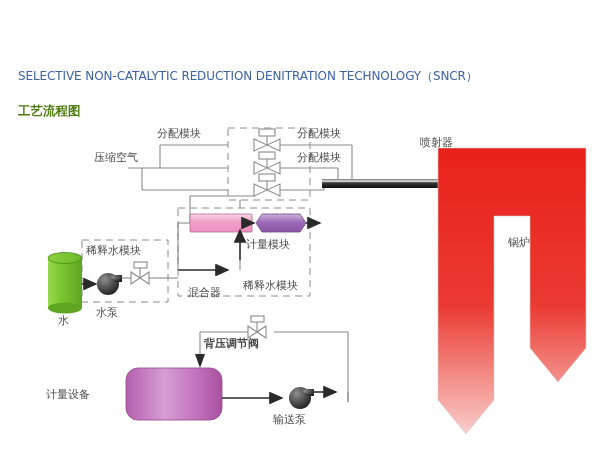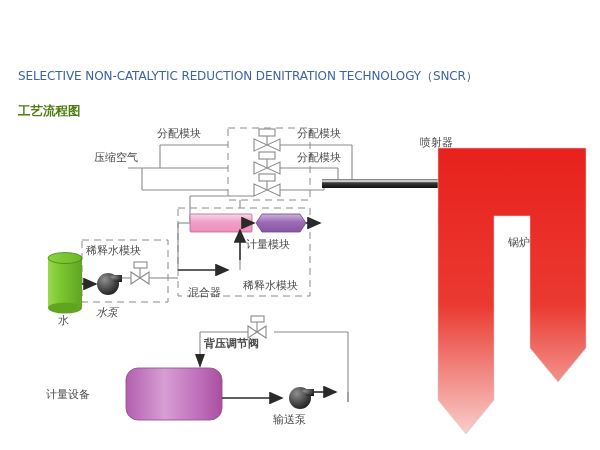--- a/index.html
+++ b/index.html
@@ -254,19 +254,19 @@
     <div class="lbl" style="left:94px;  top:40px;">压缩空气</div>
     <div class="lbl" style="left:297px; top:16px;">分配模块</div>
     <div class="lbl" style="left:297px; top:40px;">分配模块</div>
     <div class="lbl" style="left:420px; top:25px;">喷射器</div>
     <div class="lbl" style="left:508px; top:125px;">锅炉</div>
     <div class="lbl" style="left:188px; top:127px;margin-top:48px;">混合器</div>
     <div class="lbl" style="left:246px; top:127px;">计量模块</div>
     <div class="lbl" style="left:243px; top:168px;">稀释水模块</div>
     <div class="lbl" style="left:86px;  top:133px;">稀释水模块</div>
     <div class="lbl" style="left:58px;  top:203px;">水</div>
-    <div class="lbl" style="left:96px;  top:195px;font-style:italic;">水泵</div>
+    <div class="lbl" style="left:96px;  top:195px;">水泵</div>
     <div class="lbl" style="left:204px; top:226px;font-weight:bold;">背压调节阀</div>
     <div class="lbl" style="left:46px;  top:277px;">计量设备</div>
     <div class="lbl" style="left:273px; top:302px;">输送泵</div>
 
   </div>
 </div>
 
 </body></html>

